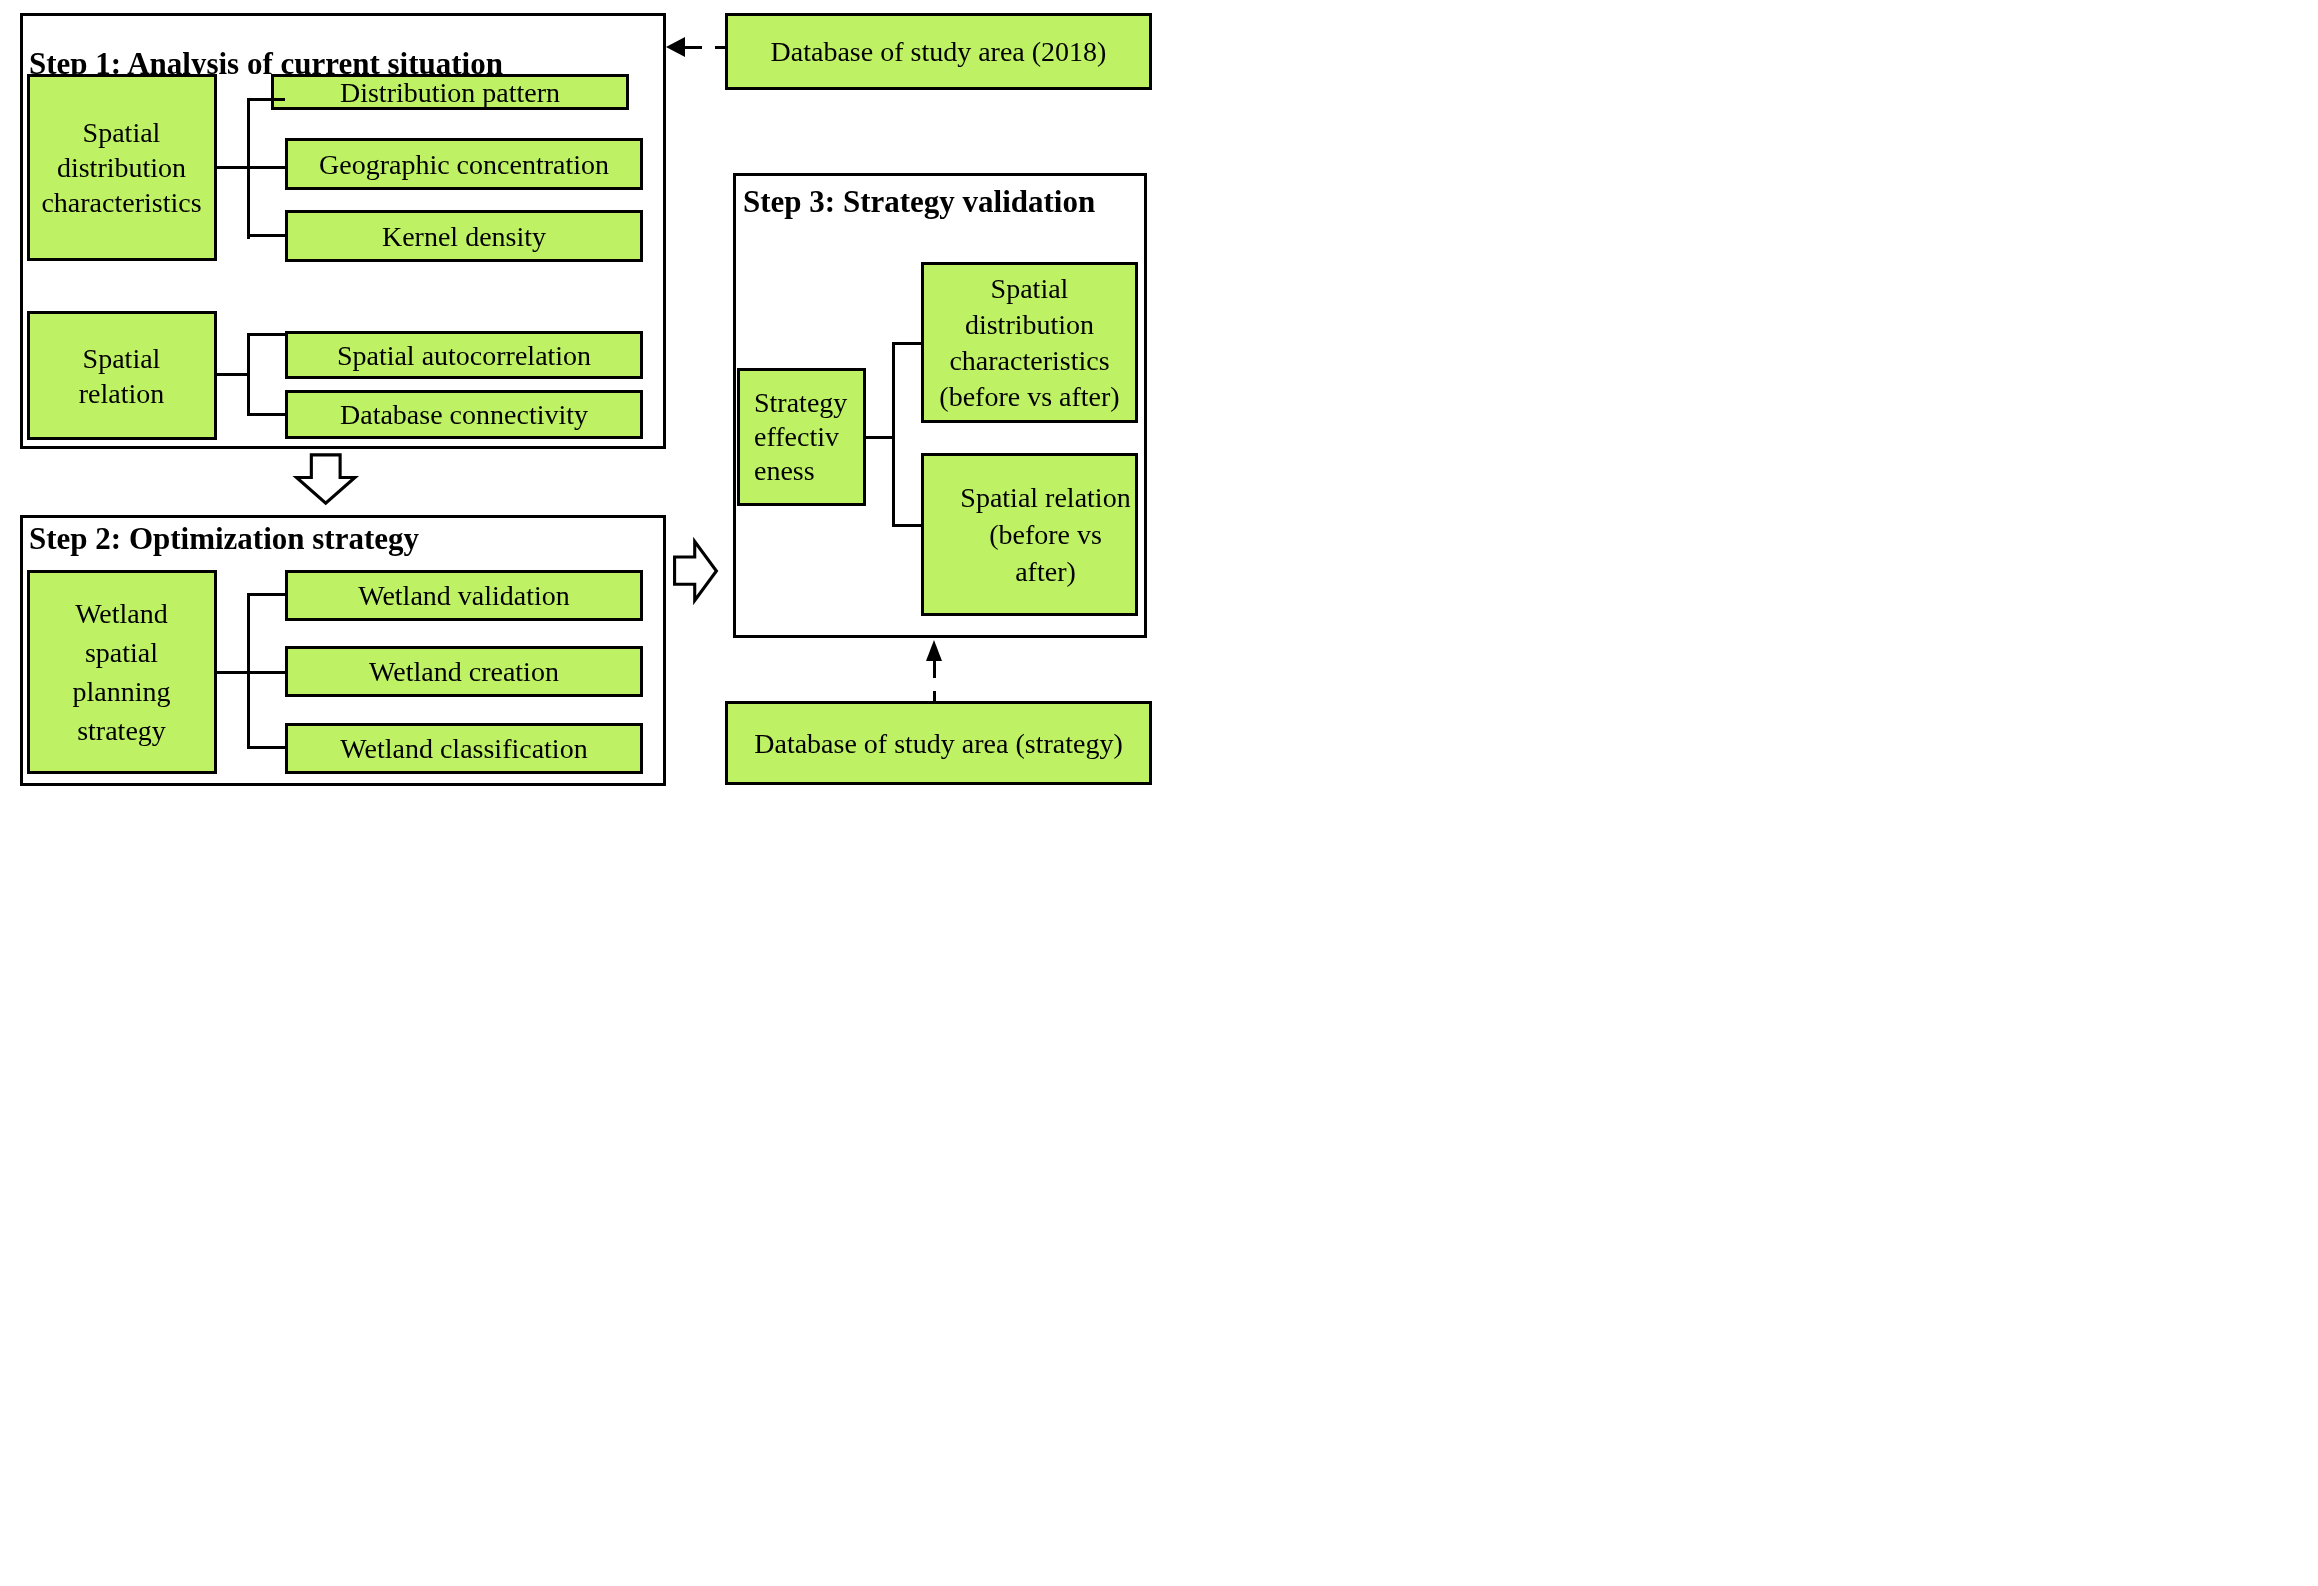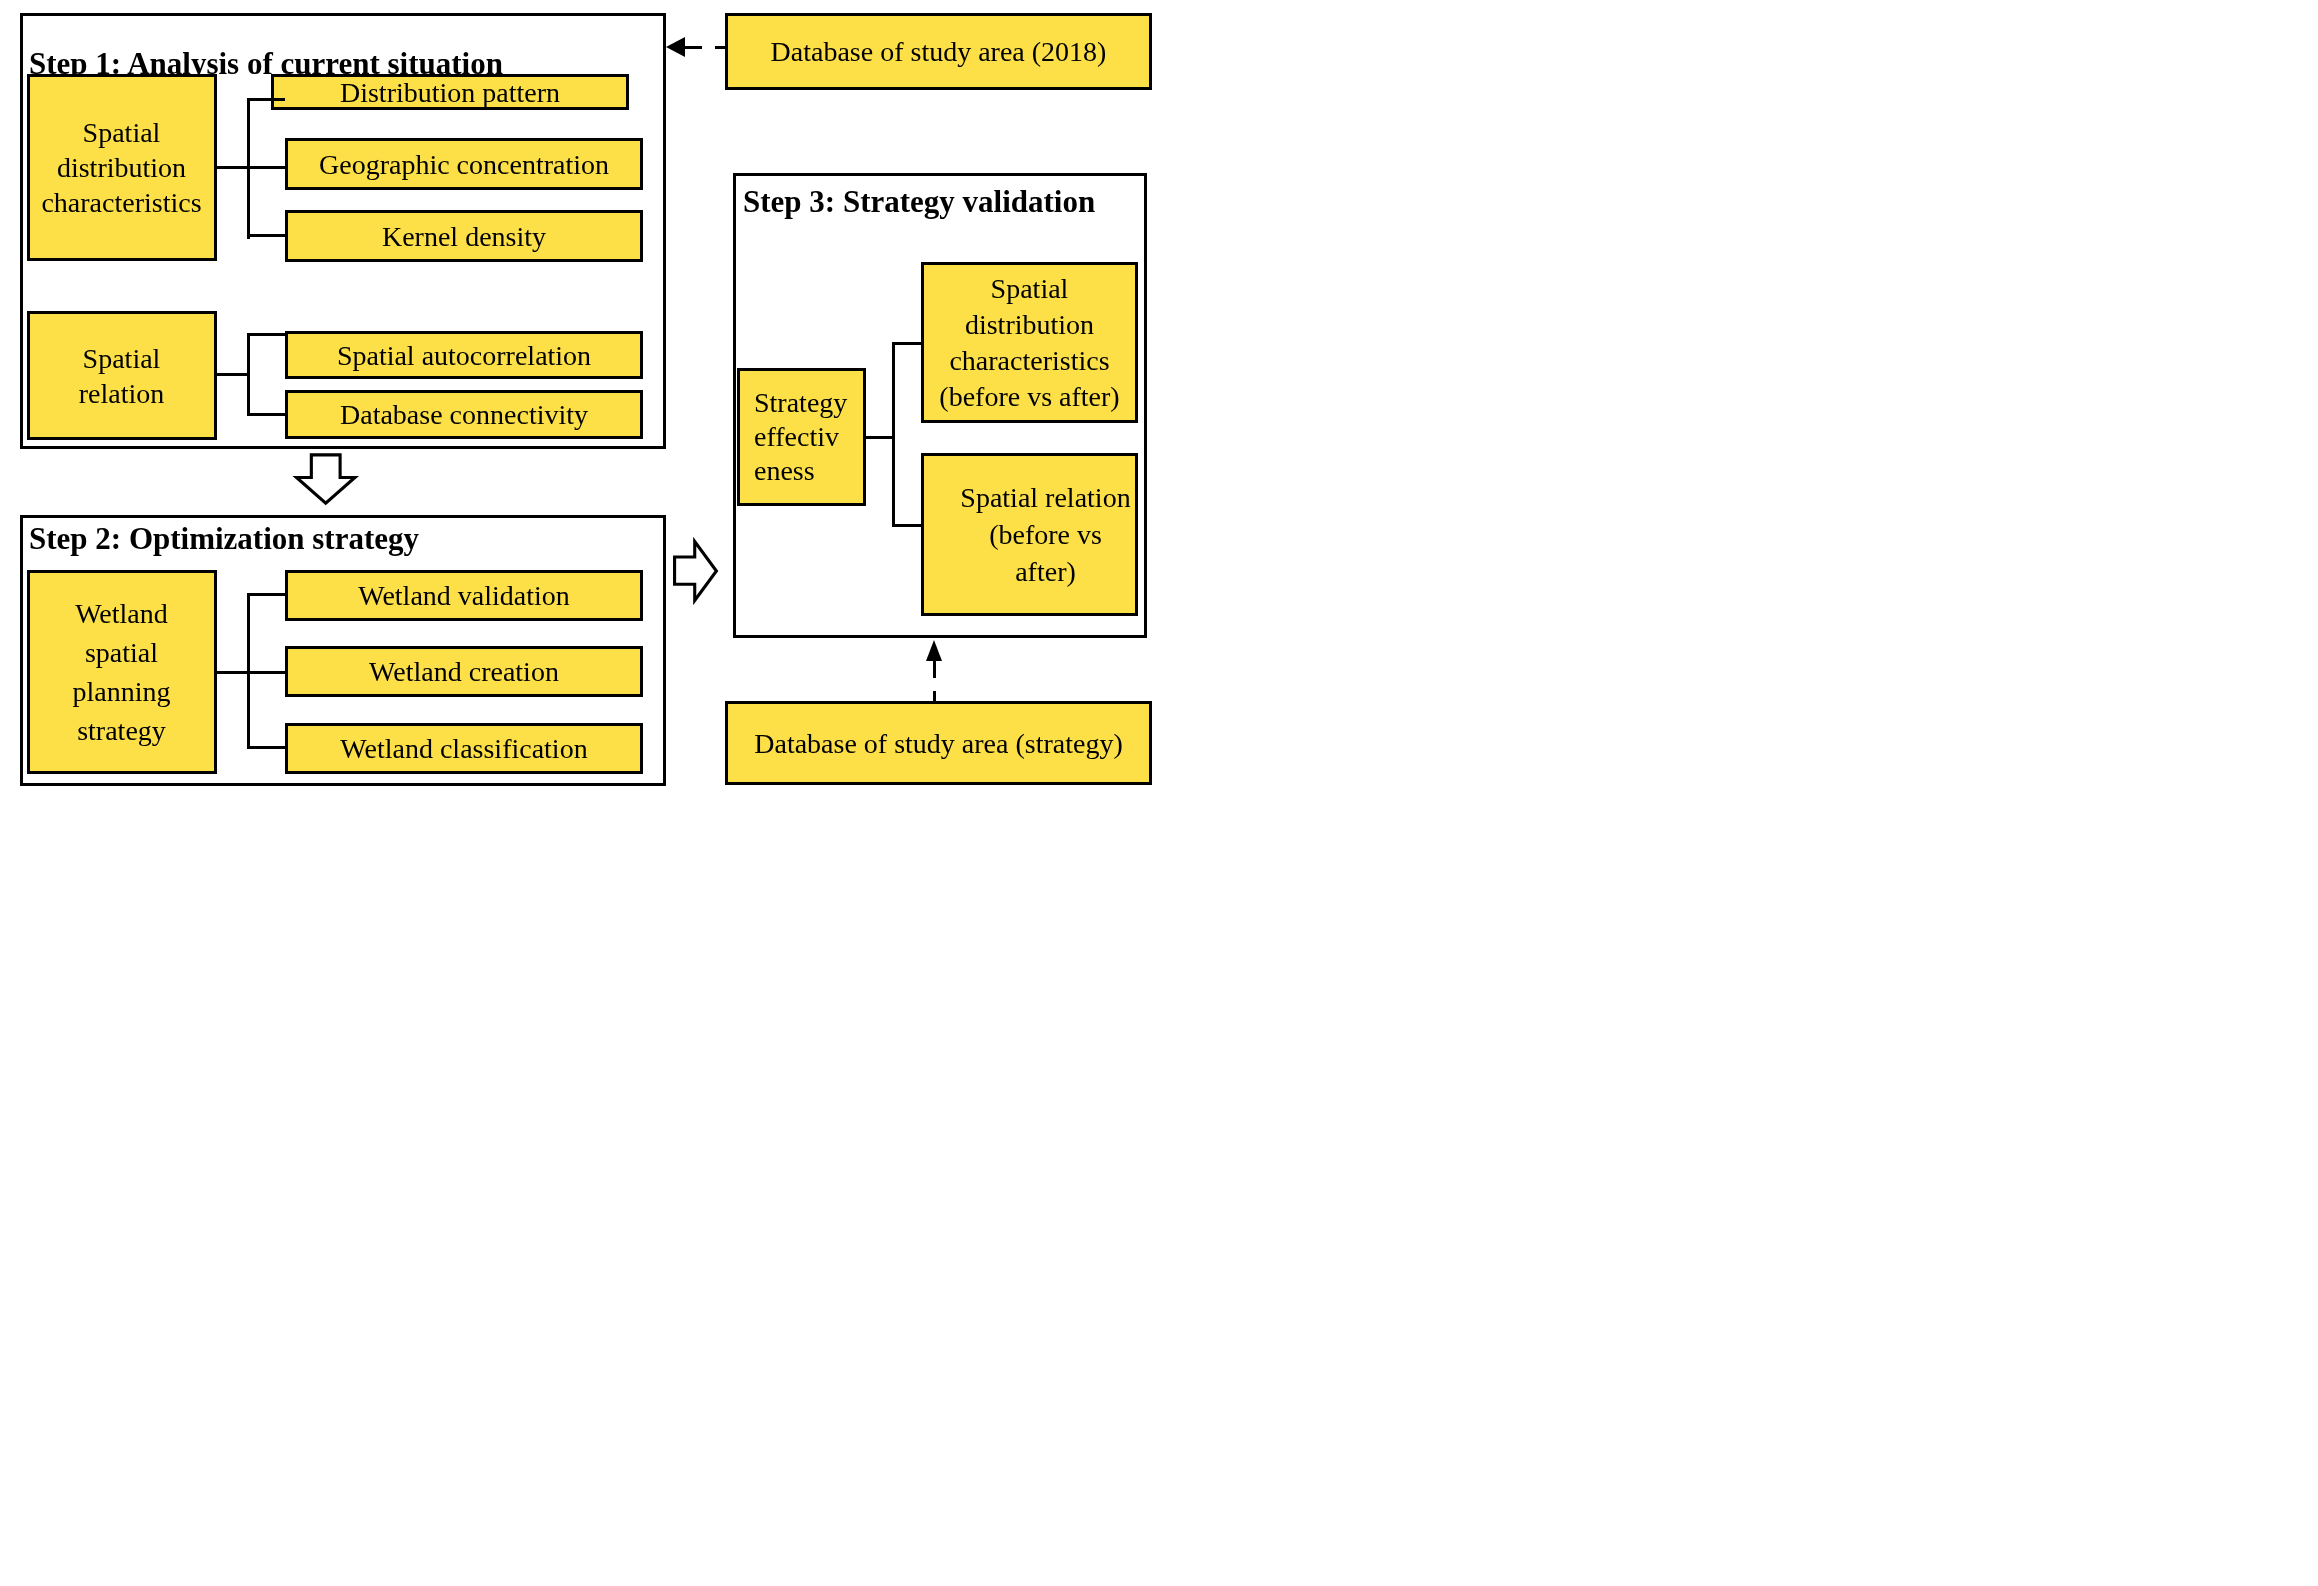--- a/index.html
+++ b/index.html
@@ -20,21 +20,21 @@
   .titleTxt{
     position:absolute;
     font-weight:bold;
     font-size:31px;
     line-height:1.15;
     white-space:nowrap;
   }
   .node{
     position:absolute;
     border:3.1px solid #000;
-    background:#fde047;
+    background:#bef264;
     box-sizing:border-box;
     display:flex;
     flex-direction:column;
     align-items:center;
     justify-content:center;
     text-align:center;
     font-size:28px;
   }
   .node .ln{display:block;line-height:35px;}
   .node.single{line-height:31px;}

